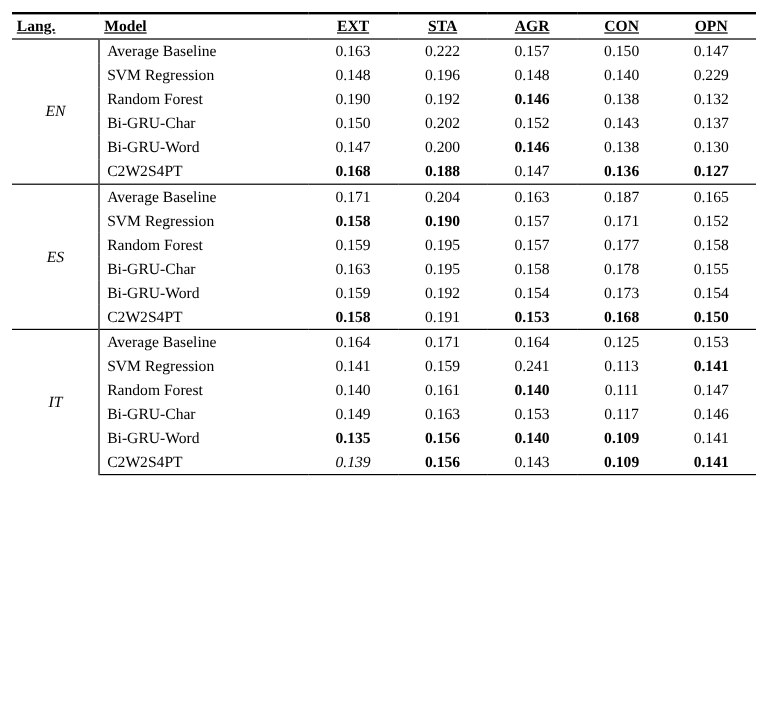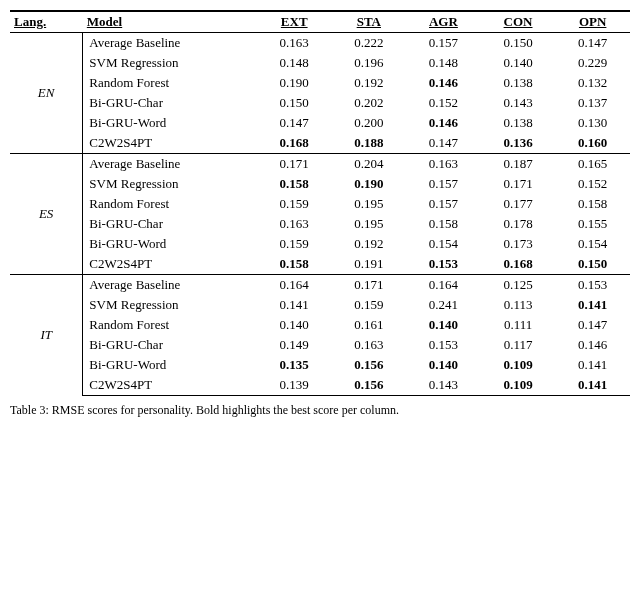--- a/index.html
+++ b/index.html
@@ -113,21 +113,21 @@
           <td><strong>0.146</strong></td>
           <td>0.138</td>
           <td>0.130</td>
         </tr>
         <tr>
           <td class="model-cell">C2W2S4PT</td>
           <td><strong>0.168</strong></td>
           <td><strong>0.188</strong></td>
           <td>0.147</td>
           <td><strong>0.136</strong></td>
-          <td><strong>0.160</strong></td>
+          <td><strong>0.127</strong></td>
         </tr>
         <tr style="border-top: 1px solid rgb(0, 0, 0);">
           <td rowspan="6" class="lang-cell" style="border-top: 1px solid rgb(0, 0, 0);">ES</td>
           <td class="model-cell" style="border-top: 1px solid rgb(0, 0, 0);">Average Baseline</td>
           <td style="border-top: 1px solid rgb(0, 0, 0);">0.171</td>
           <td style="border-top: 1px solid rgb(0, 0, 0);">0.204</td>
           <td style="border-top: 1px solid rgb(0, 0, 0);">0.163</td>
           <td style="border-top: 1px solid rgb(0, 0, 0);">0.187</td>
           <td style="border-top: 1px solid rgb(0, 0, 0);">0.165</td>
         </tr>
@@ -207,22 +207,21 @@
         <tr>
           <td class="model-cell">Bi-GRU-Word</td>
           <td><strong>0.135</strong></td>
           <td><strong>0.156</strong></td>
           <td><strong>0.140</strong></td>
           <td><strong>0.109</strong></td>
           <td>0.141</td>
         </tr>
         <tr>
           <td class="model-cell" style="border-bottom: 1px solid rgb(0, 0, 0);">C2W2S4PT</td>
-          <td style="border-bottom: 1px solid rgb(0, 0, 0);">0.139</td>
+          <td style="border-bottom: 1px solid rgb(0, 0, 0); font-style: italic;">0.139</td>
           <td style="border-bottom: 1px solid rgb(0, 0, 0);"><strong>0.156</strong></td>
           <td style="border-bottom: 1px solid rgb(0, 0, 0);">0.143</td>
           <td style="border-bottom: 1px solid rgb(0, 0, 0);"><strong>0.109</strong></td>
           <td style="border-bottom: 1px solid rgb(0, 0, 0);"><strong>0.141</strong></td>
         </tr>
       </tbody>
   </table>
-  <div class="caption">Table 3: RMSE scores for personality. Bold highlights the best score per column.</div>
 </div>
 
 </body></html>

